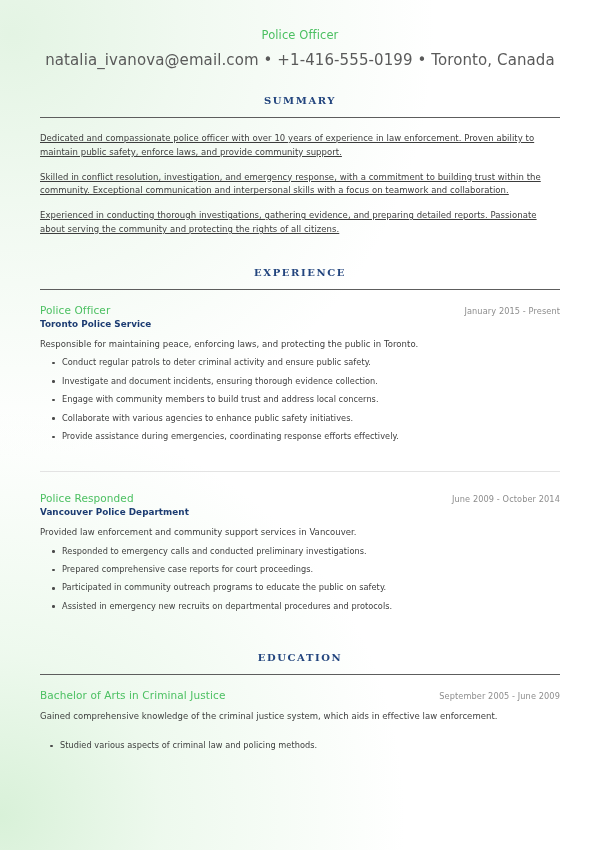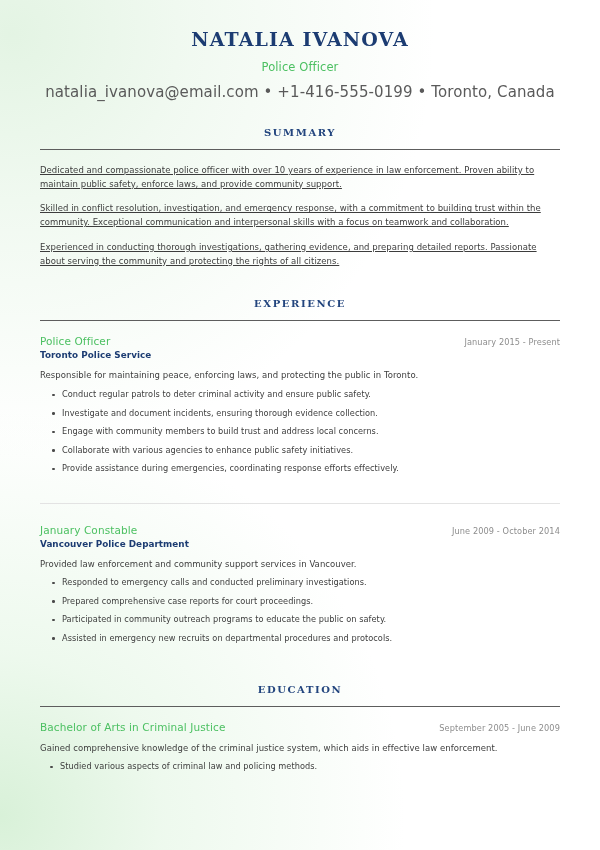--- a/index.html
+++ b/index.html
@@ -137,32 +137,31 @@
   ul.bullets li::before {
     content: "";
     position: absolute;
     left: 12px;
     top: 4.5px;
     width: 2.6px;
     height: 2.6px;
     border-radius: 50%;
     background: #4a4a4a;
   }
-  ul.bullets.tight li { margin-top: 6px; }
+  ul.bullets.tight li { margin-top: 17px; }
   ul.bullets.tight li::before { left: 10px; }
   ul.bullets.tight li { padding-left: 20px; }
 </style>
 </head>
 <body>
 
 <div class="page">
   <div class="inner">
 
     <div class="hdr">
-      <div class="hdr-name">NATALIA  IVANOVA</div>
       <div class="hdr-role">Police Officer</div>
       <div class="hdr-contact">natalia_ivanova@email.com • +1-416-555-0199 • Toronto, Canada</div>
     </div>
 
     <div class="section">
       <div class="section-title">SUMMARY</div>
       <div class="section-rule"></div>
       <p class="para">Dedicated and compassionate police officer with over 10 years of experience in law enforcement. Proven ability to maintain public safety, enforce laws, and provide community support.</p>
       <p class="para">Skilled in conflict resolution, investigation, and emergency response, with a commitment to building trust within the community. Exceptional communication and interpersonal skills with a focus on teamwork and collaboration.</p>
       <p class="para">Experienced in conducting thorough investigations, gathering evidence, and preparing detailed reports. Passionate about serving the community and protecting the rights of all citizens.</p>
@@ -185,21 +184,21 @@
           <li>Engage with community members to build trust and address local concerns.</li>
           <li>Collaborate with various agencies to enhance public safety initiatives.</li>
           <li>Provide assistance during emergencies, coordinating response efforts effectively.</li>
         </ul>
       </div>
 
       <div class="entry-sep" style="margin-top:28px;margin-bottom:20px;"></div>
 
       <div class="entry">
         <div class="entry-head">
-          <span class="entry-title">January Constable</span>
+          <span class="entry-title">Police Responded</span>
           <span class="entry-date">June 2009 - October 2014</span>
         </div>
         <div class="entry-org">Vancouver Police Department</div>
         <div class="entry-desc">Provided law enforcement and community support services in Vancouver.</div>
         <ul class="bullets">
           <li>Responded to emergency calls and conducted preliminary investigations.</li>
           <li>Prepared comprehensive case reports for court proceedings.</li>
           <li>Participated in community outreach programs to educate the public on safety.</li>
           <li>Assisted in emergency new recruits on departmental procedures and protocols.</li>
         </ul>

